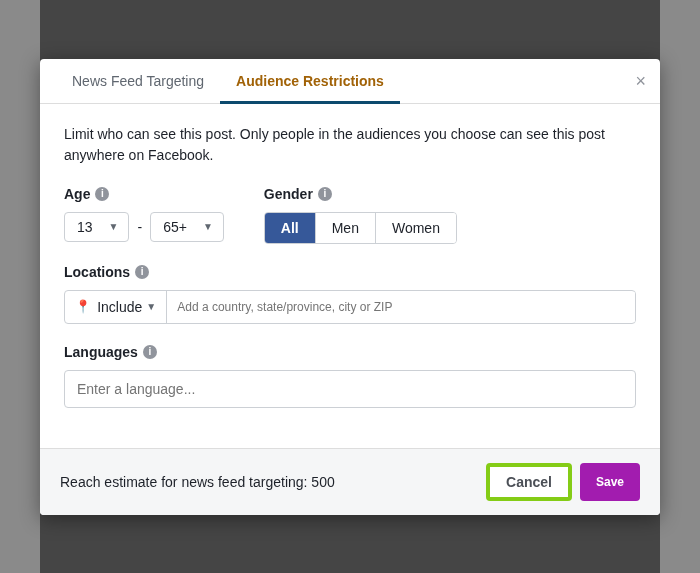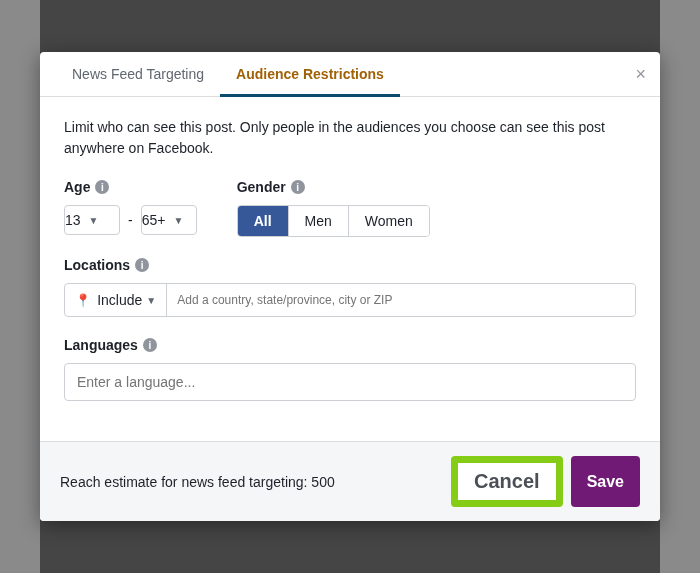--- a/index.html
+++ b/index.html
@@ -123,28 +123,28 @@
 
     .age-inputs {
       display: flex;
       align-items: center;
       gap: 8px;
     }
 
     .age-select {
       border: 1px solid #ccd0d5;
       border-radius: 4px;
-      padding: 6px 10px 6px 0;
+      padding: 6px 10px 6px 12px;
       font-size: 14px;
       color: #1d2129;
       background: #fff;
       cursor: pointer;
       display: flex;
       align-items: center;
-      gap: 8px;
+      gap: 16px;
       min-width: 56px;
     }
 
     .age-dash {
       color: #1d2129;
       font-size: 14px;
     }
 
     .gender-buttons {
       display: flex;
@@ -238,36 +238,36 @@
       color: #1d2129;
     }
 
     .footer-buttons {
       display: flex;
       gap: 8px;
     }
 
     .btn-cancel {
       padding: 7px 16px;
-      border: 7px solid #84cc16;
+      border: 4px solid #84cc16;
       border-radius: 4px;
       background: #fff;
       color: #4b4f56;
-      font-size: 20px;
+      font-size: 14px;
       cursor: pointer;
       font-weight: 600;
     }
 
     .btn-save {
       padding: 7px 16px;
       border: none;
       border-radius: 4px;
-      background: #701a75;
+      background: #a21caf;
       color: #fff;
-      font-size: 16px;
+      font-size: 12px;
       cursor: pointer;
       font-weight: 600;
     }
 
     .chevron {
       font-size: 10px;
       color: #606770;
     }
   </style>
 </head>

